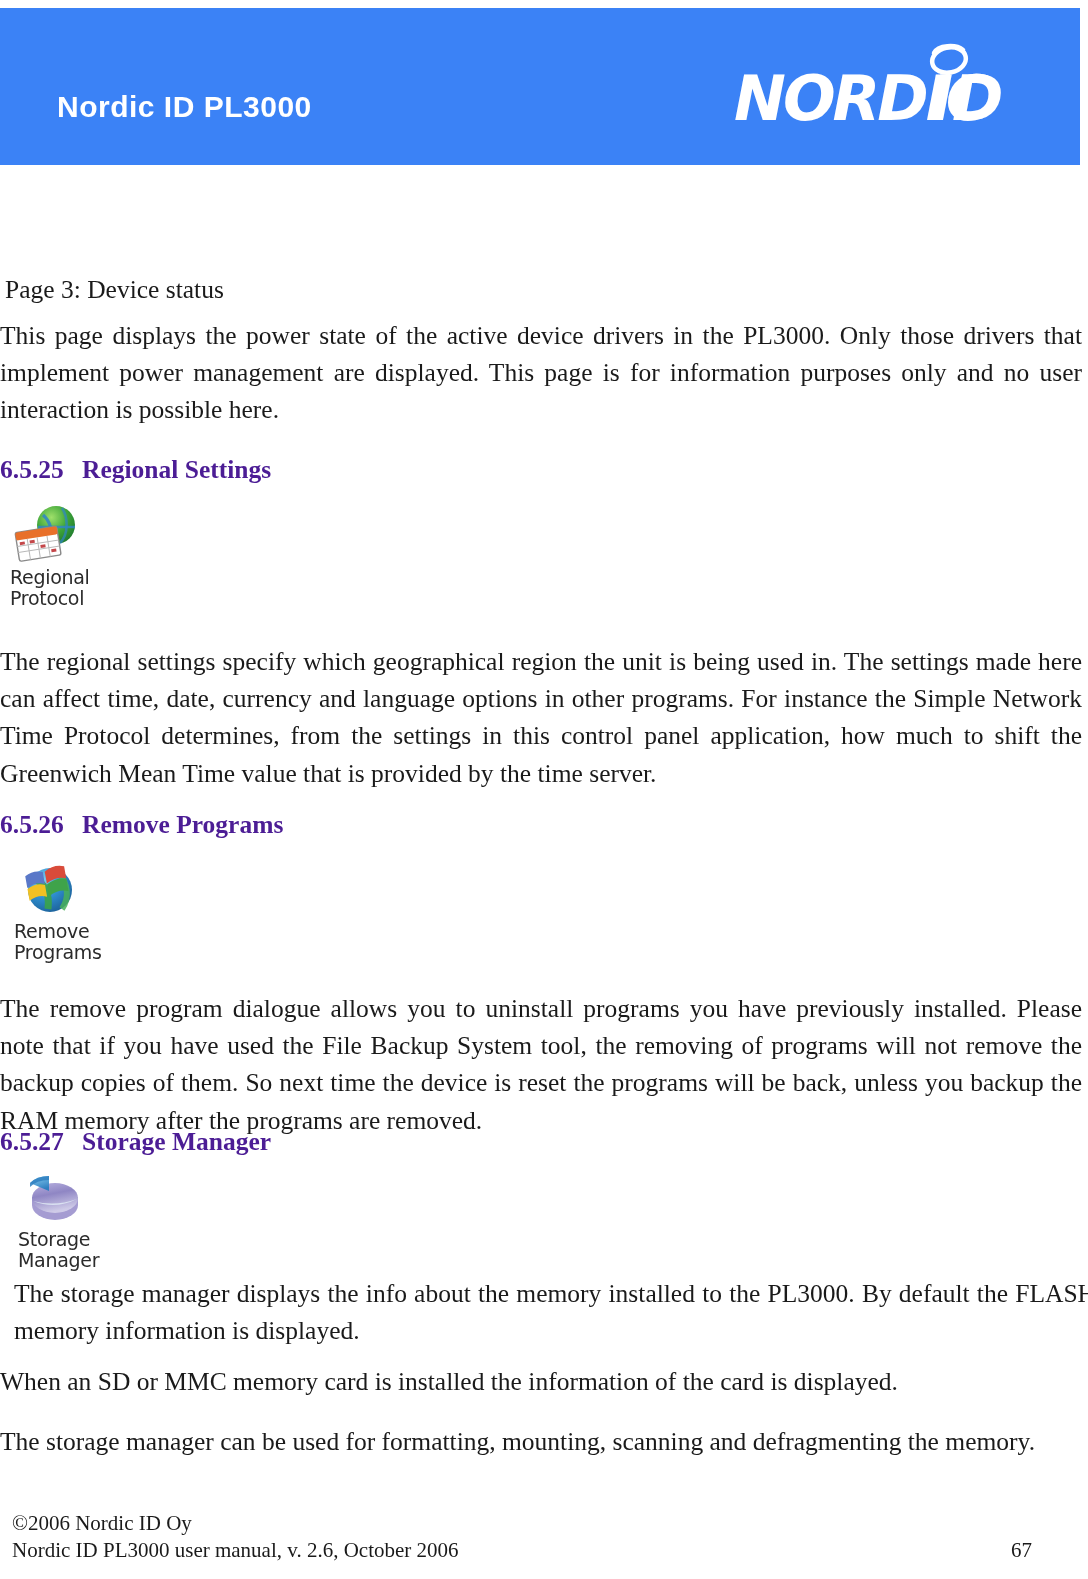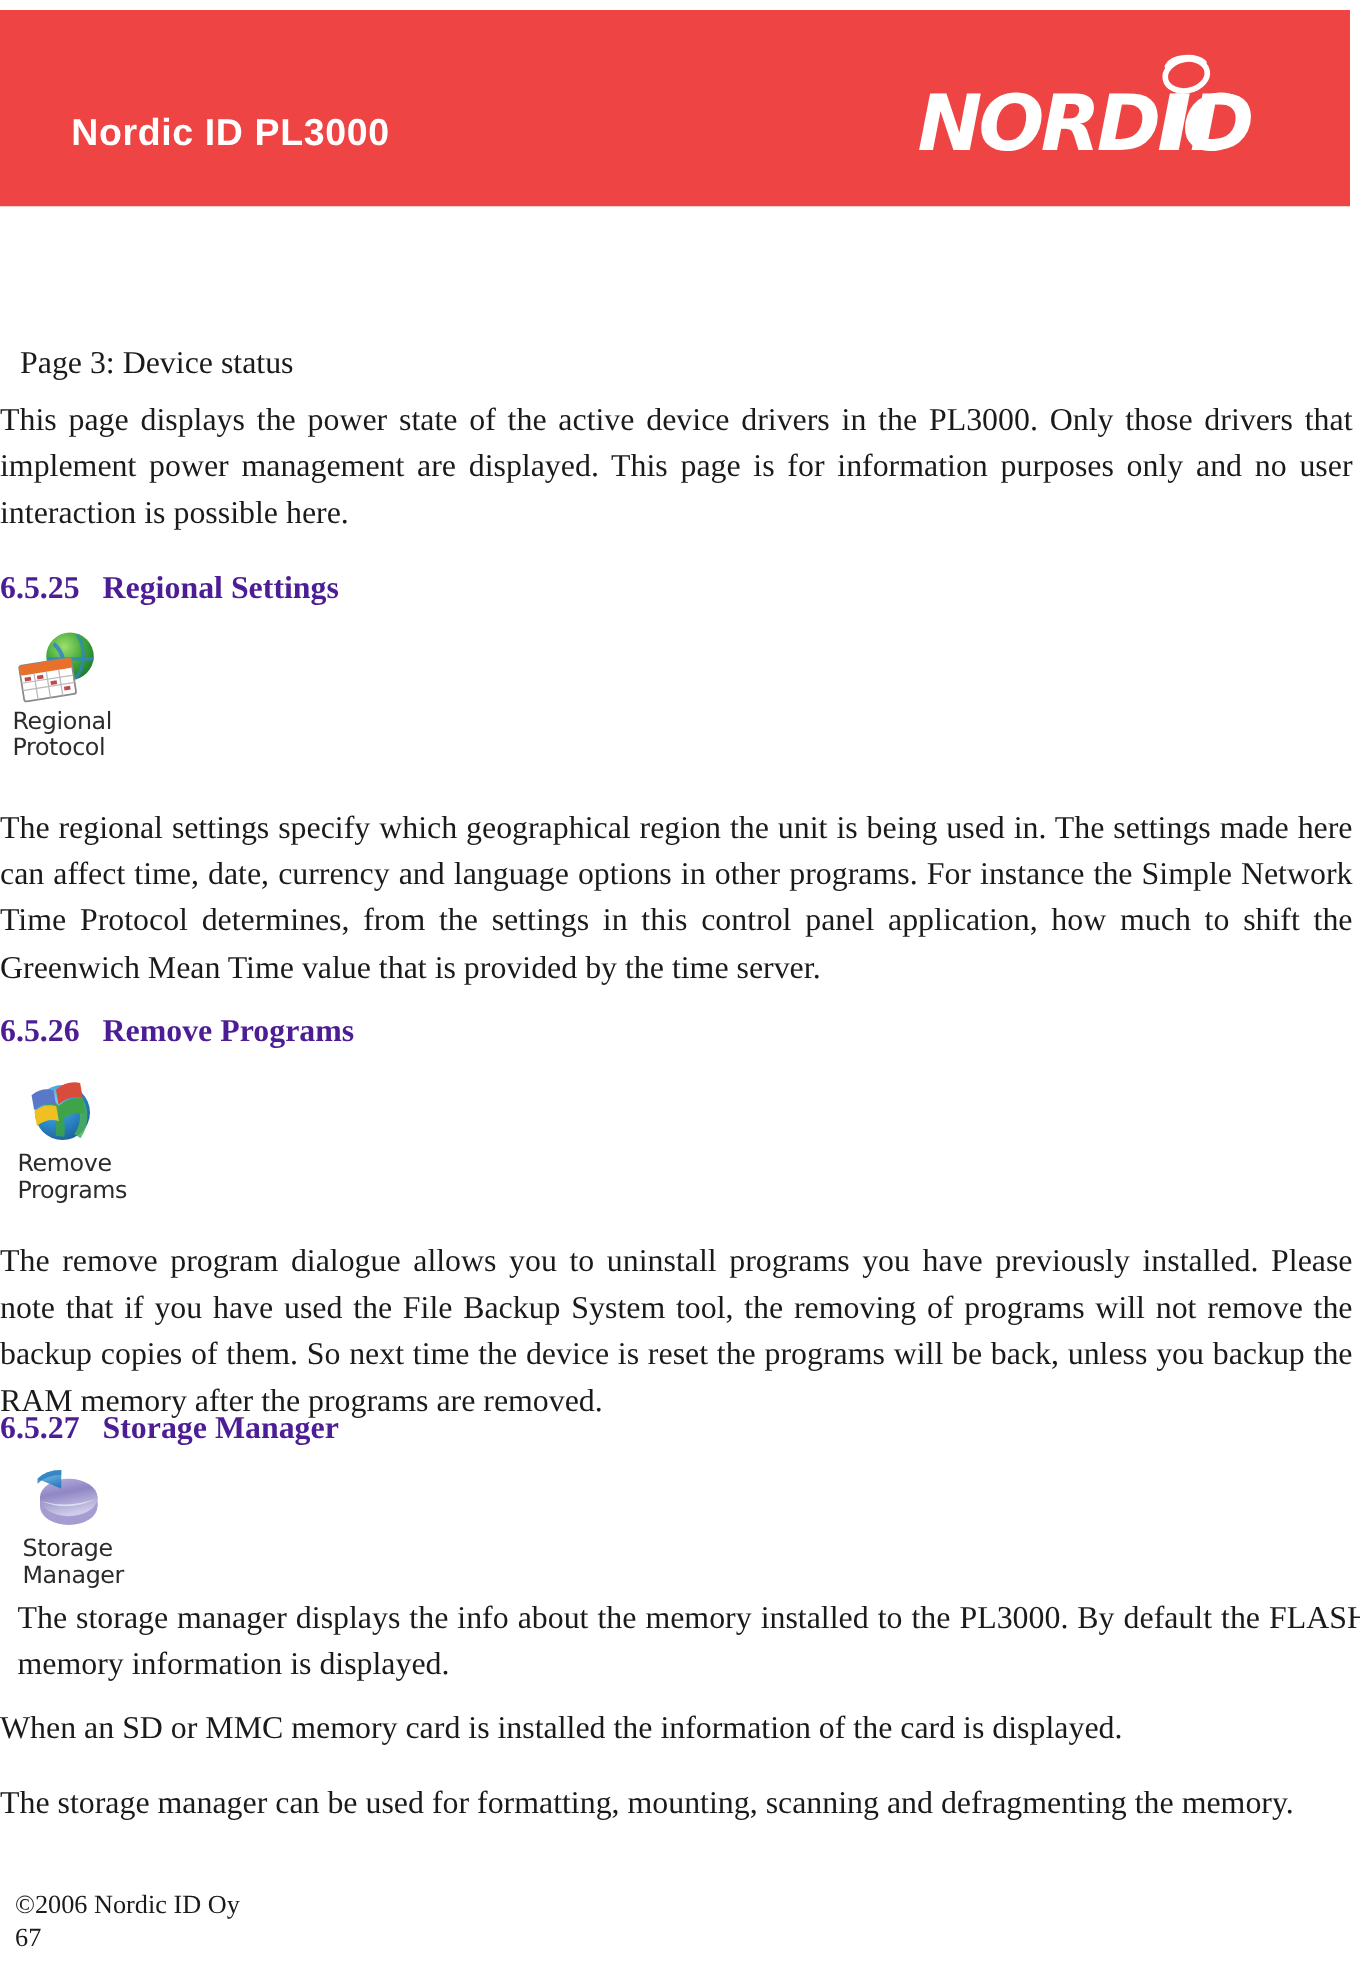--- a/index.html
+++ b/index.html
@@ -16,21 +16,21 @@
     overflow: hidden;
   }
 
   
   .banner {
     position: absolute;
     left: 0;
     top: 8px;
     width: 1080px;
     height: 157px;
-    background: #ef4444;
+    background: #3b82f6;
   }
   .banner-title {
     position: absolute;
     left: 57px;
     top: 82px;
     font-family: "Liberation Sans", "DejaVu Sans", sans-serif;
     font-weight: bold;
     font-size: 30px;
     letter-spacing: 0.5px;
     color: #ffffff;
@@ -66,21 +66,21 @@
   h3.section-heading {
     margin: 0;
     font-size: 25.5px;
     font-weight: bold;
     line-height: 1.3;
     color: #4c1d95;
     white-space: nowrap;
   }
   h3.section-heading .num { display: inline-block; width: 82px; }
 
-  .lead-line { position: absolute; left: 16px; top: 106px; }
+  .lead-line { position: absolute; left: 5px; top: 106px; }
   .para-1    { position: absolute; left: 0; top: 152px; width: 1082px; }
 
   .sec-25      { position: absolute; left: 0; top: 288px; }
   .icon-25     { position: absolute; left: 10px; top: 338px; }
   .para-25     { position: absolute; left: 0; top: 478px; width: 1082px; }
 
   .sec-26      { position: absolute; left: 0; top: 643px; }
   .icon-26     { position: absolute; left: 14px; top: 692px; }
   .para-26     { position: absolute; left: 0; top: 825px; width: 1082px; }
 
@@ -271,15 +271,16 @@
   <p class="body-text para-27a">The storage manager displays the info about the memory installed to the PL3000. By default the FLASH memory information is displayed.</p>
 
   <p class="body-text nojust para-27b">When an SD or MMC memory card is installed the information of the card is displayed.</p>
 
   <p class="body-text nojust para-27c">The storage manager can be used for formatting, mounting, scanning and defragmenting the memory.</p>
 </div>
 
 <div class="footer">
   <div>©2006 Nordic ID Oy</div>
   <div class="footer-row">
+    <div>Nordic ID PL3000 user manual, v. 2.6, October 2006</div>
     <div class="footer-page">67</div>
   </div>
 </div>
 
 </body></html>

